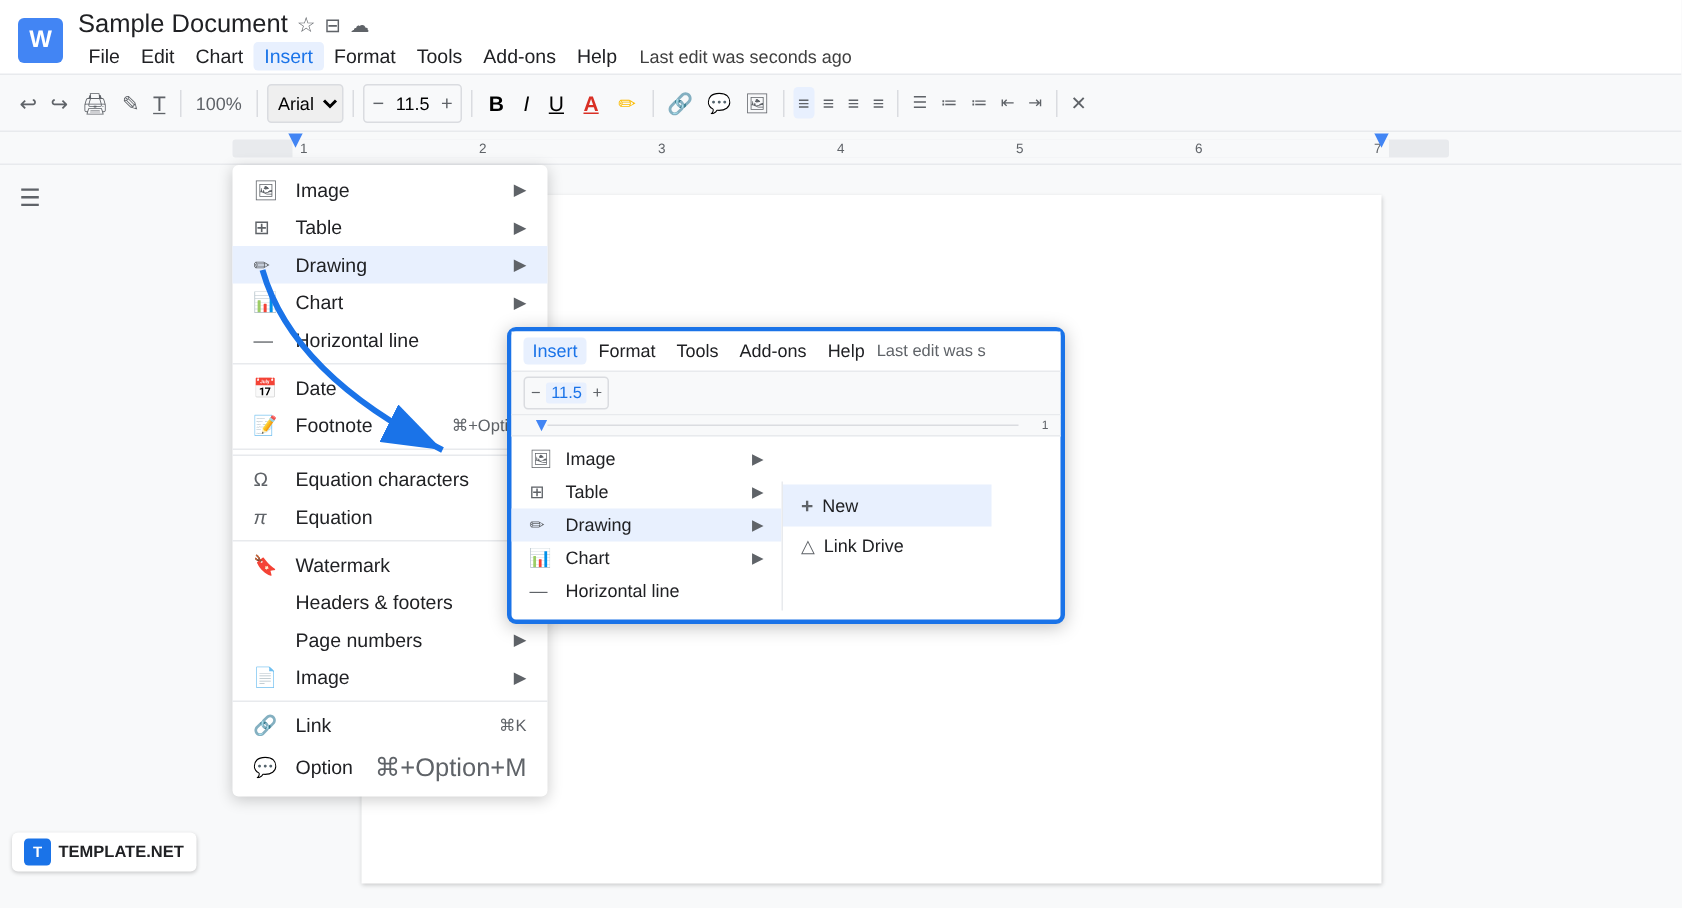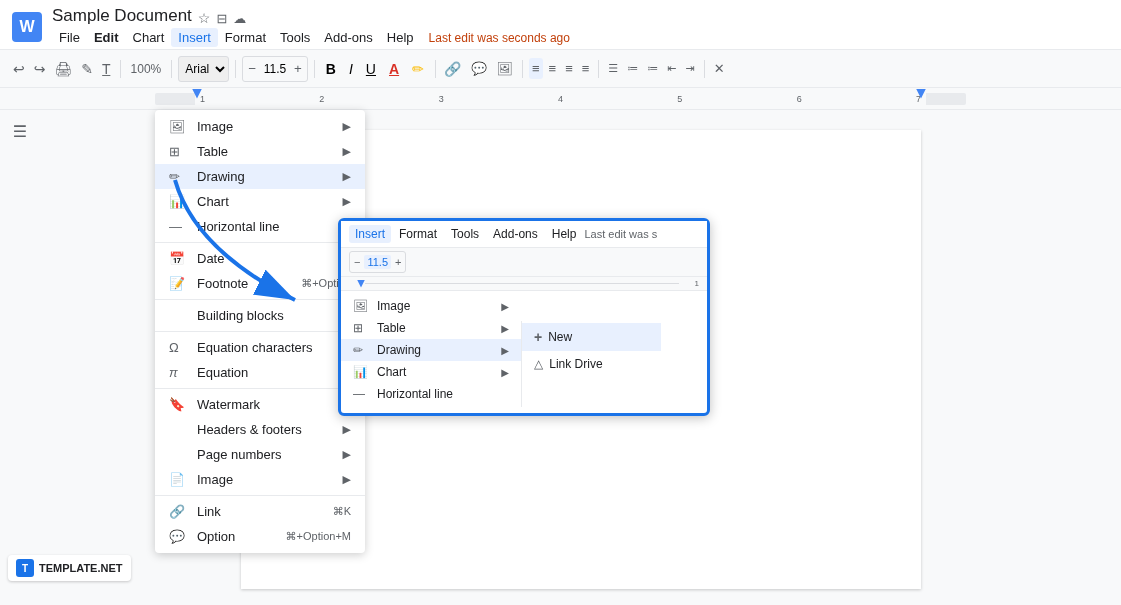--- a/index.html
+++ b/index.html
@@ -6,37 +6,37 @@
     body { font-family: Arial, sans-serif; font-size: 13px; background: #f8f9fa; width: 1121px; height: 605px; overflow: hidden; position: relative; }
   </style>
 </head>
 <body>
 
 <div style="background:white; padding: 6px 12px 2px; display:flex; align-items:center; gap:10px; border-bottom: 1px solid #e8eaed;">
   <div style="width:30px;height:30px;background:#4285f4;border-radius:4px;display:flex;align-items:center;justify-content:center;color:white;font-size:16px;font-weight:bold;">
     <span>W</span>
   </div>
   <div style="display:flex;flex-direction:column;">
-    <div style="display:flex;align-items:flex-end;gap:6px;">
+    <div style="display:flex;align-items:center;gap:6px;">
       <span style="font-size:17px;color:#202124;">Sample Document</span>
       <span style="color:#5f6368;font-size:14px;">☆</span>
       <span style="color:#5f6368;font-size:13px;">⊟</span>
       <span style="color:#5f6368;font-size:13px;">☁</span>
     </div>
 
     <div style="display:flex;align-items:center;gap:0;margin-top:2px;">
       <span style="padding:2px 7px;font-size:13px;color:#202124;cursor:pointer;border-radius:3px;">File</span>
-      <span style="padding:2px 7px;font-size:13px;color:#202124;cursor:pointer;border-radius:3px;font-weight:bold;">Edit</span>
+      <span style="padding:2px 7px;font-size:13px;color:#202124;cursor:pointer;border-radius:3px;">Edit</span>
       <span style="padding:2px 7px;font-size:13px;color:#202124;cursor:pointer;border-radius:3px;">Chart</span>
       <span style="padding:2px 7px;font-size:13px;color:#1a73e8;cursor:pointer;border-radius:3px;background:#e8f0fe;">Insert</span>
       <span style="padding:2px 7px;font-size:13px;color:#202124;cursor:pointer;border-radius:3px;">Format</span>
       <span style="padding:2px 7px;font-size:13px;color:#202124;cursor:pointer;border-radius:3px;">Tools</span>
       <span style="padding:2px 7px;font-size:13px;color:#202124;cursor:pointer;border-radius:3px;">Add-ons</span>
       <span style="padding:2px 7px;font-size:13px;color:#202124;cursor:pointer;border-radius:3px;">Help</span>
-      <span style="margin-left:8px;font-size:12px;color:#c2410c;">Last edit was seconds ago</span>
+      <span style="margin-left:8px;font-size:12px;color:#404040;">Last edit was seconds ago</span>
     </div>
   </div>
 </div>
 
 <div style="display:flex;align-items:center;padding:4px 10px;background:#f8f9fa;border-bottom:1px solid #e8eaed;gap:3px;height:38px;">
   <button style="border:none;background:transparent;cursor:pointer;padding:3px;color:#5f6368;font-size:14px;">↩</button>
   <button style="border:none;background:transparent;cursor:pointer;padding:3px;color:#5f6368;font-size:14px;">↪</button>
   <button style="border:none;background:transparent;cursor:pointer;padding:3px;color:#5f6368;font-size:14px;">🖨</button>
   <button style="border:none;background:transparent;cursor:pointer;padding:3px;color:#5f6368;font-size:14px;">✎</button>
   <button style="border:none;background:transparent;cursor:pointer;padding:3px;color:#5f6368;font-size:14px;">T̲</button>
@@ -132,24 +132,20 @@
     <div style="display:flex;align-items:center;padding:5px 14px;cursor:pointer;color:#202124;font-size:13px;">
       <span style="width:20px;margin-right:8px;color:#5f6368;font-size:13px;">📅</span>
       <span style="flex:1;">Date</span>
     </div>
     <div style="display:flex;align-items:center;padding:5px 14px;cursor:pointer;color:#202124;font-size:13px;">
       <span style="width:20px;margin-right:8px;color:#5f6368;font-size:13px;">📝</span>
       <span style="flex:1;">Footnote</span>
       <span style="color:#5f6368;font-size:11px;margin-left:auto;">⌘+Option</span>
     </div>
     <div style="height:1px;background:#e8eaed;margin:3px 0;"></div>
-    <div style="display:flex;align-items:center;padding:5px 14px;cursor:pointer;color:#202124;font-size:13px;">
-      <span style="width:20px;margin-right:8px;color:#5f6368;font-size:13px;"></span>
-      <span style="flex:1;">Building blocks</span>
-    </div>
     <div style="height:1px;background:#e8eaed;margin:3px 0;"></div>
     <div style="display:flex;align-items:center;padding:5px 14px;cursor:pointer;color:#202124;font-size:13px;">
       <span style="width:20px;margin-right:8px;color:#5f6368;font-size:13px;">Ω</span>
       <span style="flex:1;">Equation characters</span>
     </div>
     <div style="display:flex;align-items:center;padding:5px 14px;cursor:pointer;color:#202124;font-size:13px;">
       <span style="width:20px;margin-right:8px;color:#5f6368;font-size:13px;font-style:italic;">π</span>
       <span style="flex:1;">Equation</span>
     </div>
     <div style="height:1px;background:#e8eaed;margin:3px 0;"></div>
@@ -174,21 +170,21 @@
     </div>
     <div style="height:1px;background:#e8eaed;margin:3px 0;"></div>
     <div style="display:flex;align-items:center;padding:5px 14px;cursor:pointer;color:#202124;font-size:13px;">
       <span style="width:20px;margin-right:8px;color:#5f6368;">🔗</span>
       <span style="flex:1;">Link</span>
       <span style="color:#5f6368;font-size:11px;margin-left:auto;">⌘K</span>
     </div>
     <div style="display:flex;align-items:center;padding:5px 14px;cursor:pointer;color:#202124;font-size:13px;">
       <span style="width:20px;margin-right:8px;color:#5f6368;">💬</span>
       <span style="flex:1;">Option</span>
-      <span style="color:#5f6368;font-size:11px;margin-left:auto;">⌘+Option+M</span>
+      <span style="color:#5f6368;font-size:17px;margin-left:auto;">⌘+Option+M</span>
     </div>
   </div>
 
   <div style="position:absolute;left:145px;top:60px;z-index:300;pointer-events:none;">
     <svg width="220" height="180" viewBox="0 0 220 180">
       <defs>
         <marker id="arrowhead" markerWidth="10" markerHeight="7" refX="10" refY="3.5" orient="auto">
           <polygon points="0 0, 10 3.5, 0 7" fill="#1a73e8"></polygon>
         </marker>
       </defs>

